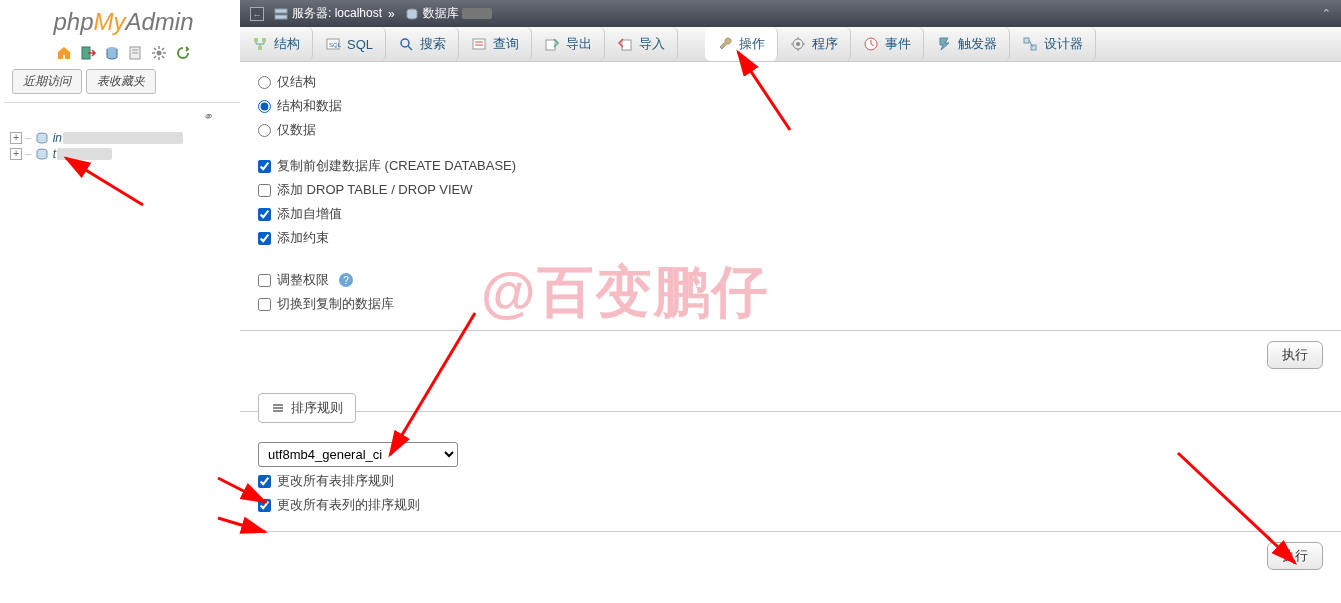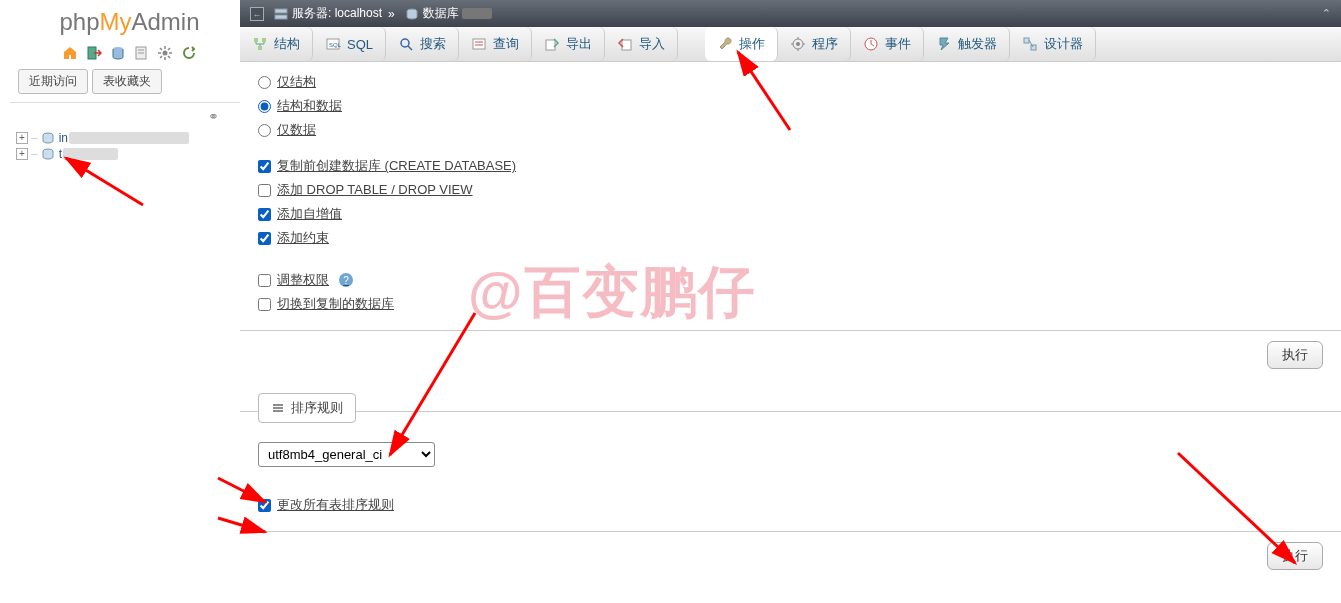--- a/index.html
+++ b/index.html
@@ -1,17 +1,17 @@
 <!DOCTYPE html>
 <html><head>
 <meta charset="utf-8">
 <style>
 * { box-sizing: border-box; margin: 0; padding: 0; }
 body { font-family: "Microsoft YaHei", Arial, sans-serif; font-size: 13px; color: #444; background: #fff; width: 1341px; height: 603px; overflow: hidden; position: relative; }
-.sidebar { position: absolute; left: 10px; top: 0; width: 240px; height: 603px; background: #fff; border-right: 1px solid #ddd; overflow: hidden; }
+.sidebar { position: absolute; left: 4px; top: 0; width: 240px; height: 603px; background: #fff; border-right: 1px solid #ddd; overflow: hidden; font-style: italic; }
 .logo { text-align: center; padding: 8px 0 4px; }
 .logo-text { font-family: Verdana, sans-serif; font-size: 24px; font-weight: 500; }
 .logo-php { color: #777; }
 .logo-my { color: #f89c2e; }
 .logo-admin { color: #777; }
 .sidebar-icons { text-align: center; padding: 4px 0; }
 .sidebar-icons span { display: inline-block; width: 16px; height: 16px; margin: 0 2px; vertical-align: middle; }
 .tab-row { display: flex; padding: 4px 8px; gap: 4px; }
 .tab { border: 1px solid #bbb; background: #f5f5f5; padding: 3px 10px; border-radius: 3px; font-size: 12px; cursor: pointer; }
 .hr-thin { border: none; border-top: 1px solid #ddd; margin: 4px 0; }
@@ -25,33 +25,33 @@
 .main { position: absolute; left: 240px; top: 0; right: 0; height: 603px; background: #fff; }
 .breadcrumb { background: linear-gradient(#686e78, #3d424c); color: #fff; padding: 5px 10px; font-size: 12px; display: flex; align-items: center; position: relative; }
 .breadcrumb a { color: #fff; text-decoration: none; }
 .breadcrumb .caret-up { position: absolute; right: 10px; color: #ccc; font-size: 11px; }
 .bc-left-icon { display: inline-flex; align-items: center; justify-content: center; width: 14px; height: 14px; border: 1px solid #aaa; background: #4a5059; color: #bbb; font-size: 9px; margin-right: 6px; }
 .bc-icon { display: inline-block; width: 14px; height: 12px; margin: 0 4px; }
 .tabnav { display: flex; background: linear-gradient(#f8f8f8, #e0e0e0); border-bottom: 1px solid #ccc; }
 .tabnav-item { display: flex; align-items: center; padding: 8px 12px; border-right: 1px solid #ccc; font-size: 13px; color: #235a81; cursor: pointer; gap: 6px; background: linear-gradient(#f8f8f8, #e0e0e0); border-radius: 6px; }
 .tabnav-item.active { background: #fff; margin-left: 27px; }
 .tab-icon { width: 16px; height: 16px; }
-.content { padding: 8px 18px; position: relative; height: calc(603px - 24px - 38px); overflow: hidden; text-decoration: underline; }
+.content { padding: 8px 18px; position: relative; height: calc(603px - 24px - 38px); overflow: hidden; }
 .radio-row, .check-row { display: flex; align-items: center; padding: 3px 0; font-size: 13px; gap: 6px; }
 .check-group { margin-top: 12px; }
 .perm-group { margin-top: 18px; margin-bottom: 14px; }
 .help-icon { display: inline-flex; width: 14px; height: 14px; border-radius: 50%; background: #6ea6d6; color: #fff; font-size: 10px; align-items: center; justify-content: center; margin-left: 4px; }
 .divider { border-top: 1px solid #ccc; margin: 0 -18px; }
 .exec-row { text-align: right; padding: 10px 0; }
 .btn { border: 1px solid #aaa; background: linear-gradient(#fefefe, #e8e8e8); padding: 4px 14px; border-radius: 6px; font-size: 13px; cursor: pointer; color: #333; }
 .panel-head { display: inline-flex; align-items: center; gap: 6px; border: 1px solid #bbb; border-radius: 4px; padding: 5px 12px; background: #fff; margin: 14px 0 0 0; position: relative; z-index: 2; }
 .panel-head-icon { display: inline-block; width: 14px; height: 12px; }
 .panel-body { border-top: 1px solid #ccc; margin: -12px -18px 0; padding: 30px 18px 0; }
-select.collation { width: 177px; padding: 3px 5px; border: 1px solid #888; border-radius: 3px; font-size: 13px; background: #fff; margin-bottom: 26px; }
-.watermark { position: absolute; left: 468px; top: 255px; font-size: 56px; font-weight: 700; color: #f6b5bd; opacity: 0.9; pointer-events: none; white-space: nowrap; font-family: "Microsoft YaHei", sans-serif; letter-spacing: 2px; }
+select.collation { width: 200px; padding: 3px 5px; border: 1px solid #888; border-radius: 3px; font-size: 13px; background: #fff; margin-bottom: 2px; }
+.watermark { position: absolute; left: 481px; top: 255px; font-size: 56px; font-weight: 700; color: #f6b5bd; opacity: 0.9; pointer-events: none; white-space: nowrap; font-family: "Microsoft YaHei", sans-serif; letter-spacing: 2px; }
 .arrow { position: absolute; z-index: 50; pointer-events: none; }
 input[type=checkbox], input[type=radio] { accent-color: #0a5fc4; width: 13px; height: 13px; }
 .blur { background: #ddd; color: #ddd; border-radius: 2px; display: inline-block; }
 </style>
 </head>
 <body>
 
 <div class="sidebar">
   <div class="logo">
     <span class="logo-text"><span class="logo-php">php</span><span class="logo-my">My</span><span class="logo-admin">Admin</span></span>
@@ -267,20 +267,24 @@
             <line x1="2" y1="9" x2="12" y2="9" stroke="#666" stroke-width="1.5"></line>
           </svg></span>
       <span>排序规则</span>
     </div>
     <div class="panel-body">
       <select class="collation"><option>utf8mb4_general_ci</option></select>
       <div class="check-row">
           <input type="checkbox" checked="" style="">
           <label>更改所有表排序规则</label>
         </div>
+      <div class="check-row">
+          <input type="checkbox" checked="" style="">
+          <label>更改所有表列的排序规则</label>
+        </div>
       <div class="divider" style="margin-top:14px"></div>
       <div class="exec-row"><button class="btn">执行</button></div>
     </div>
 
   </div>
 </div>
 
 <div class="watermark">@百变鹏仔</div>
 
 <svg class="arrow" style="left:58px;top:150px;" width="90" height="60">

